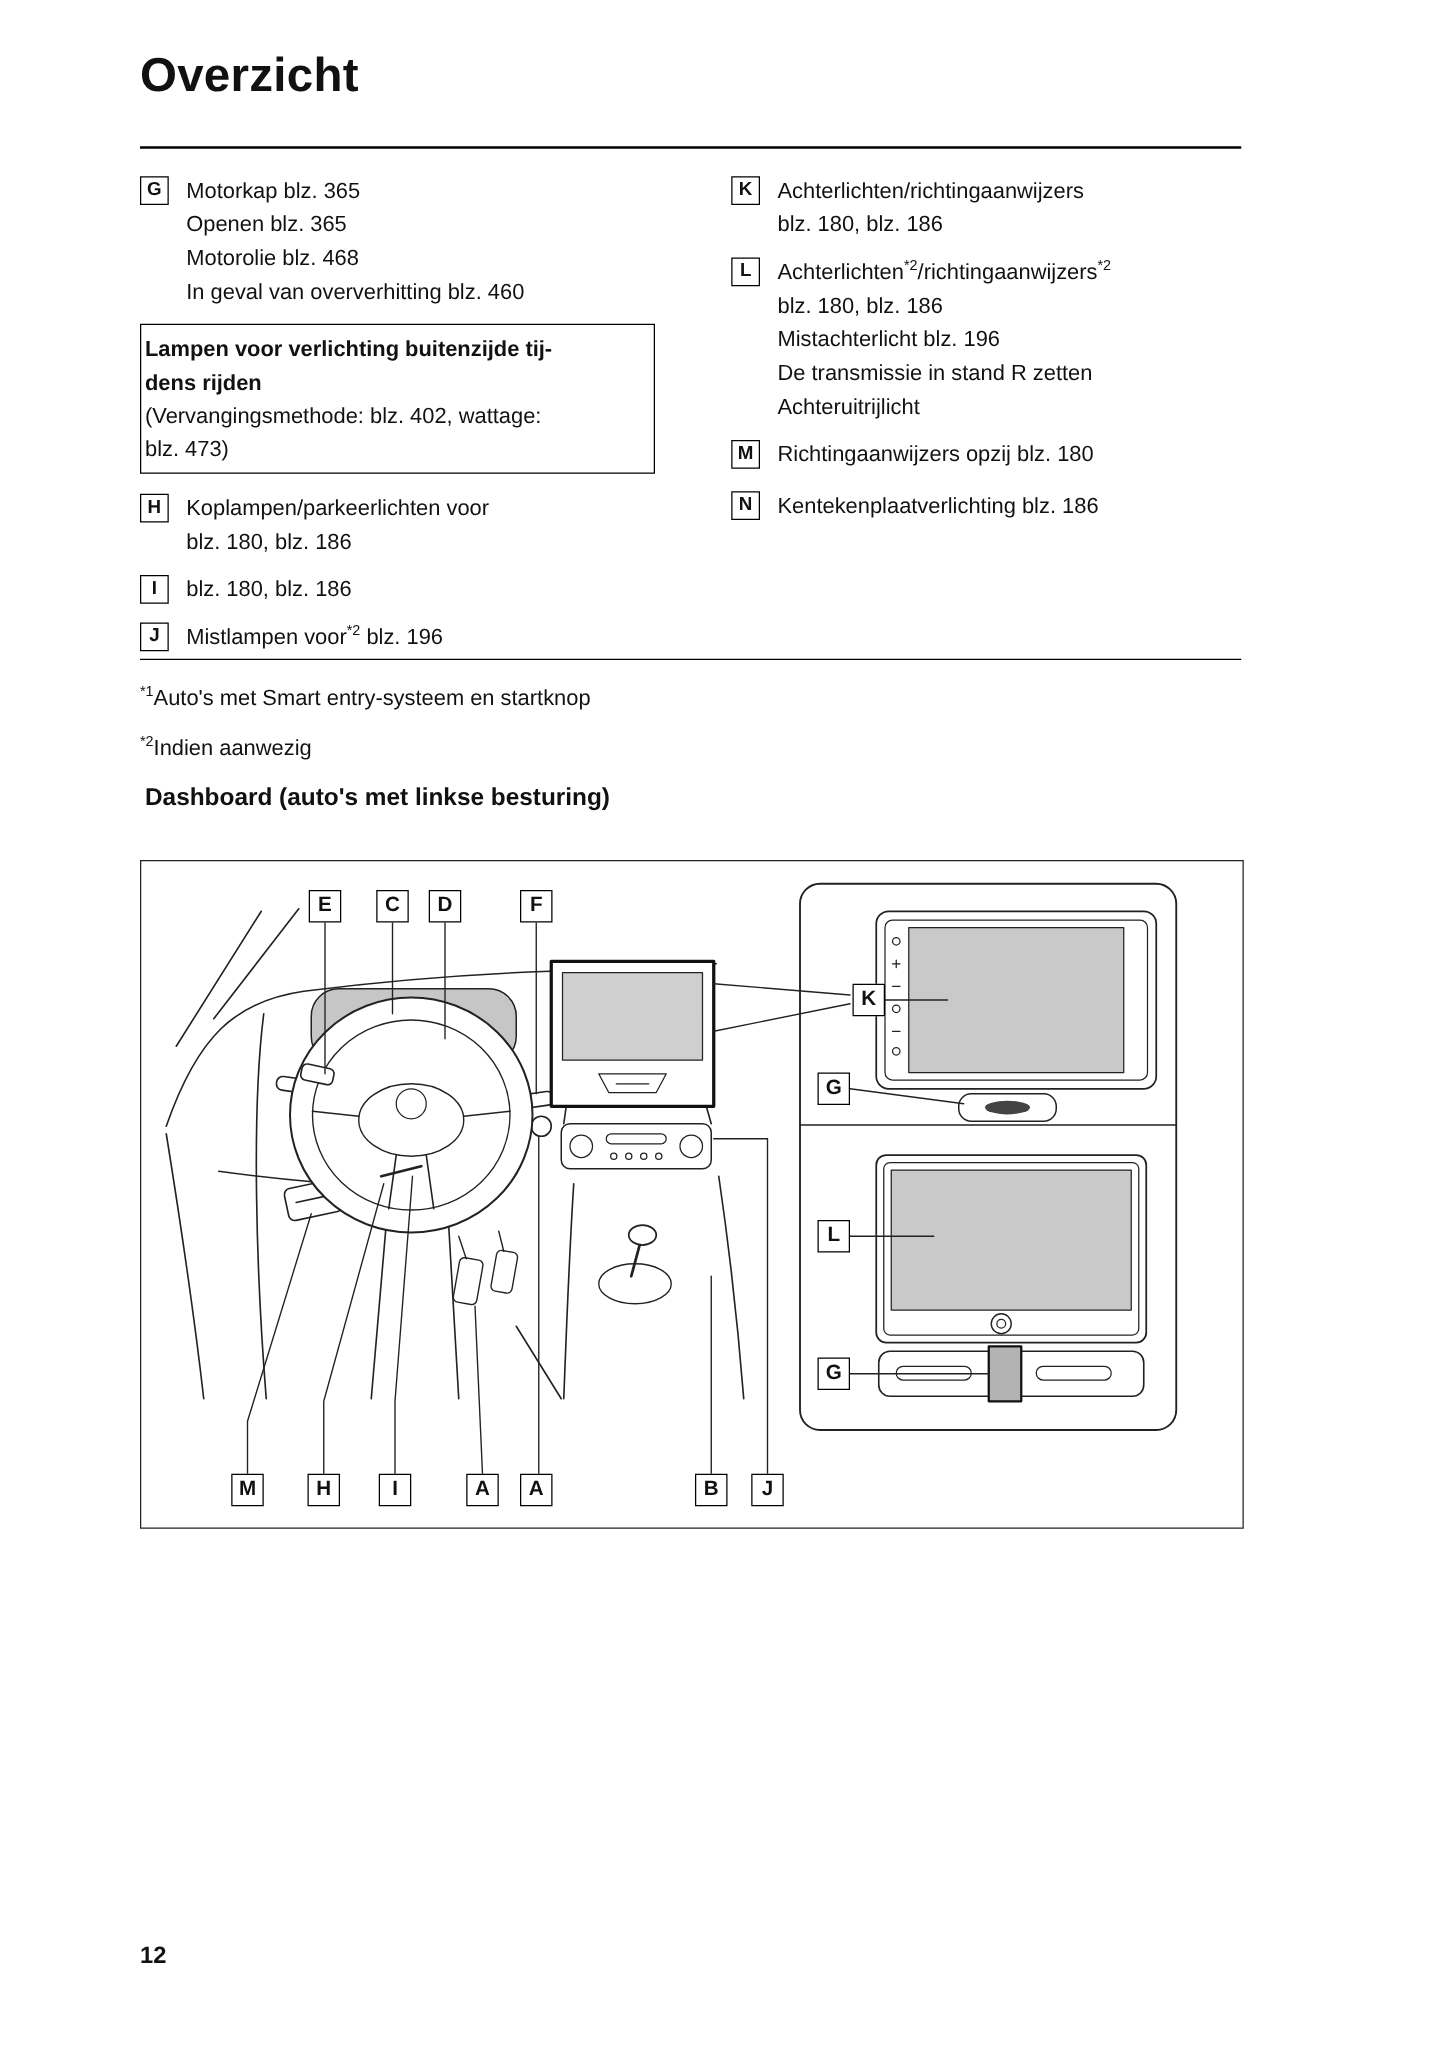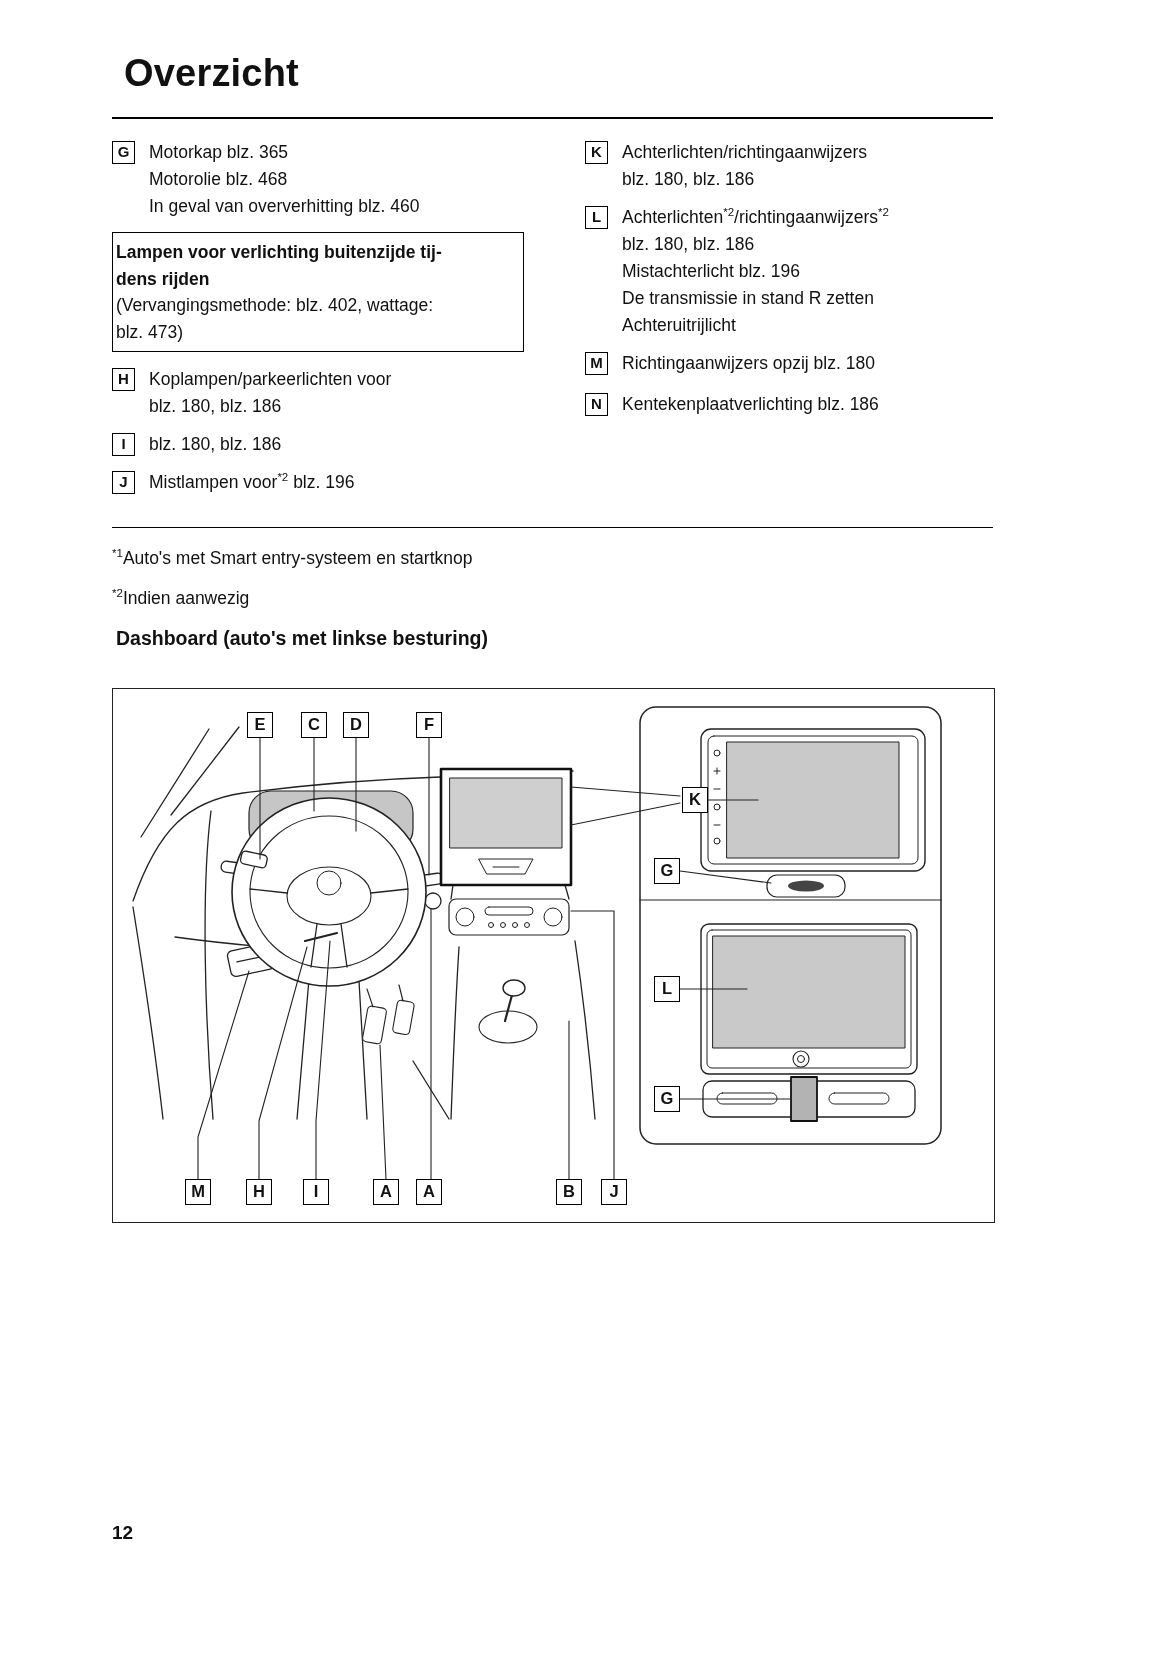--- a/index.html
+++ b/index.html
@@ -2,21 +2,21 @@
 <html><head>
 <meta charset="utf-8">
 <style>
   html,body { margin:0; padding:0; background:#e8e8e8; }
   .page {
     position:relative; width:1165px; height:1653px; background:#ffffff;
     font-family:"Liberation Sans", sans-serif; color:#111; overflow:hidden;
     margin:0 auto;
   }
   .abs { position:absolute; }
-  .title { font-size:38px; font-weight:bold; letter-spacing:0.2px; margin:12px; }
+  .title { font-size:38px; font-weight:bold; letter-spacing:0.2px; margin:0; }
   .rule { border-top:2px solid #000; height:0; }
   .rule.thin { border-top:1.5px solid #000; }
   .col { font-size:17.5px; line-height:27px; }
   .item { display:flex; margin-bottom:11px; }
   .keybox {
     flex:0 0 auto; width:23px; height:23px; box-sizing:border-box;
     border:1.5px solid #000; font-size:15px; font-weight:bold;
     line-height:20px; text-align:center; margin:2px 14px 0 0;
   }
   .lines { flex:1 1 auto; }
@@ -47,20 +47,21 @@
   <h1 class="abs title" style="left:112px;top:40px">Overzicht</h1>
 
   <div class="abs rule" style="left:112px;top:117px;width:881px"></div>
 
   <div class="abs col" style="left:112px;top:139px;width:445px">
 
     <div class="item">
       <span class="keybox">G</span>
       <div class="lines">
         <div>Motorkap blz. 365</div>
+        <div>Openen blz. 365</div>
         <div>Motorolie blz. 468</div>
         <div>In geval van oververhitting blz. 460</div>
       </div>
     </div>
 
     <div class="note">
       <div class="bold">Lampen voor verlichting buitenzijde tij-</div>
       <div class="bold">dens rijden</div>
       <div>(Vervangingsmethode: blz. 402, wattage:</div>
       <div>blz. 473)</div>
@@ -285,15 +286,15 @@
 
     <div class="fig-label" style="left:72px;top:490px">M</div>
     <div class="fig-label" style="left:133px;top:490px">H</div>
     <div class="fig-label" style="left:190px;top:490px">I</div>
     <div class="fig-label" style="left:260px;top:490px">A</div>
     <div class="fig-label" style="left:303px;top:490px">A</div>
     <div class="fig-label" style="left:443px;top:490px">B</div>
     <div class="fig-label" style="left:488px;top:490px">J</div>
   </div>
 
-  <div class="abs pagenum" style="left:112px;top:1522px">12</div>
+  <div class="abs pagenum" style="left:112px;top:1554px">12</div>
 
 </div>
 
 </body></html>

